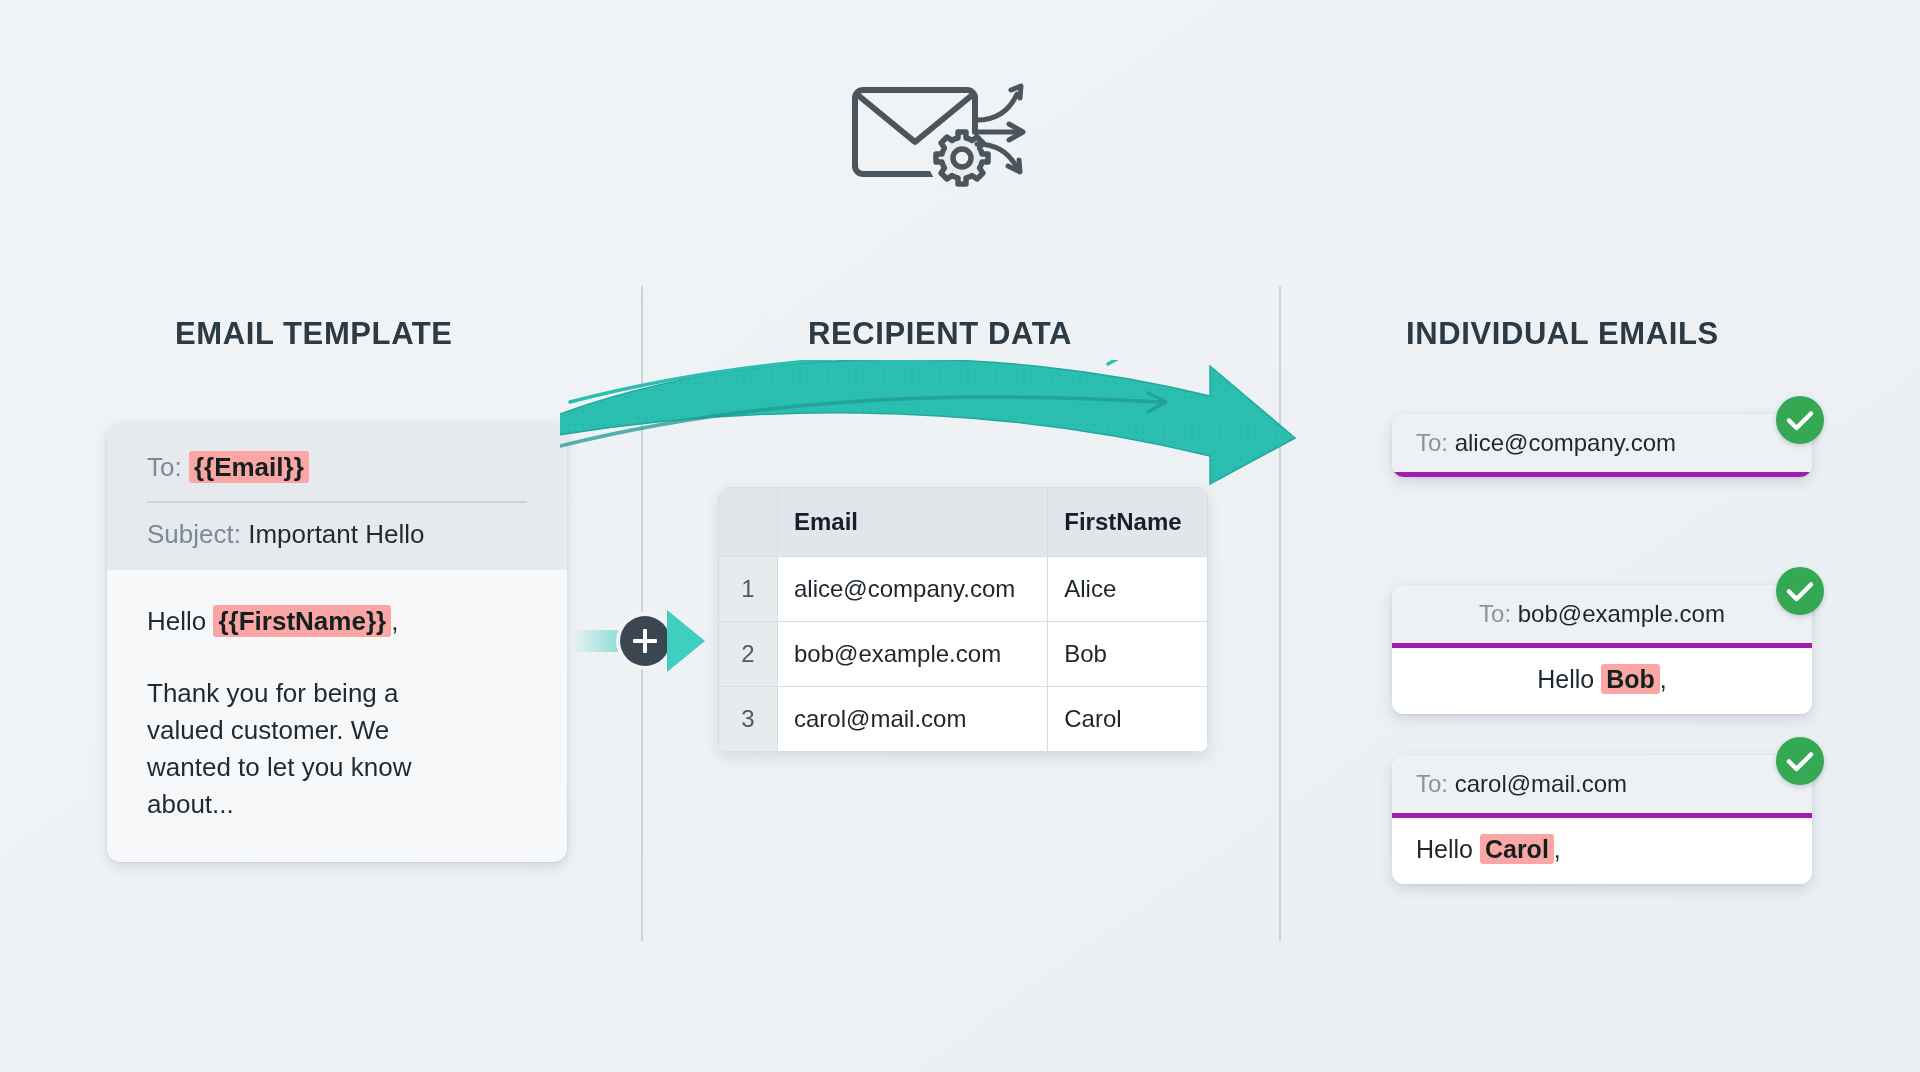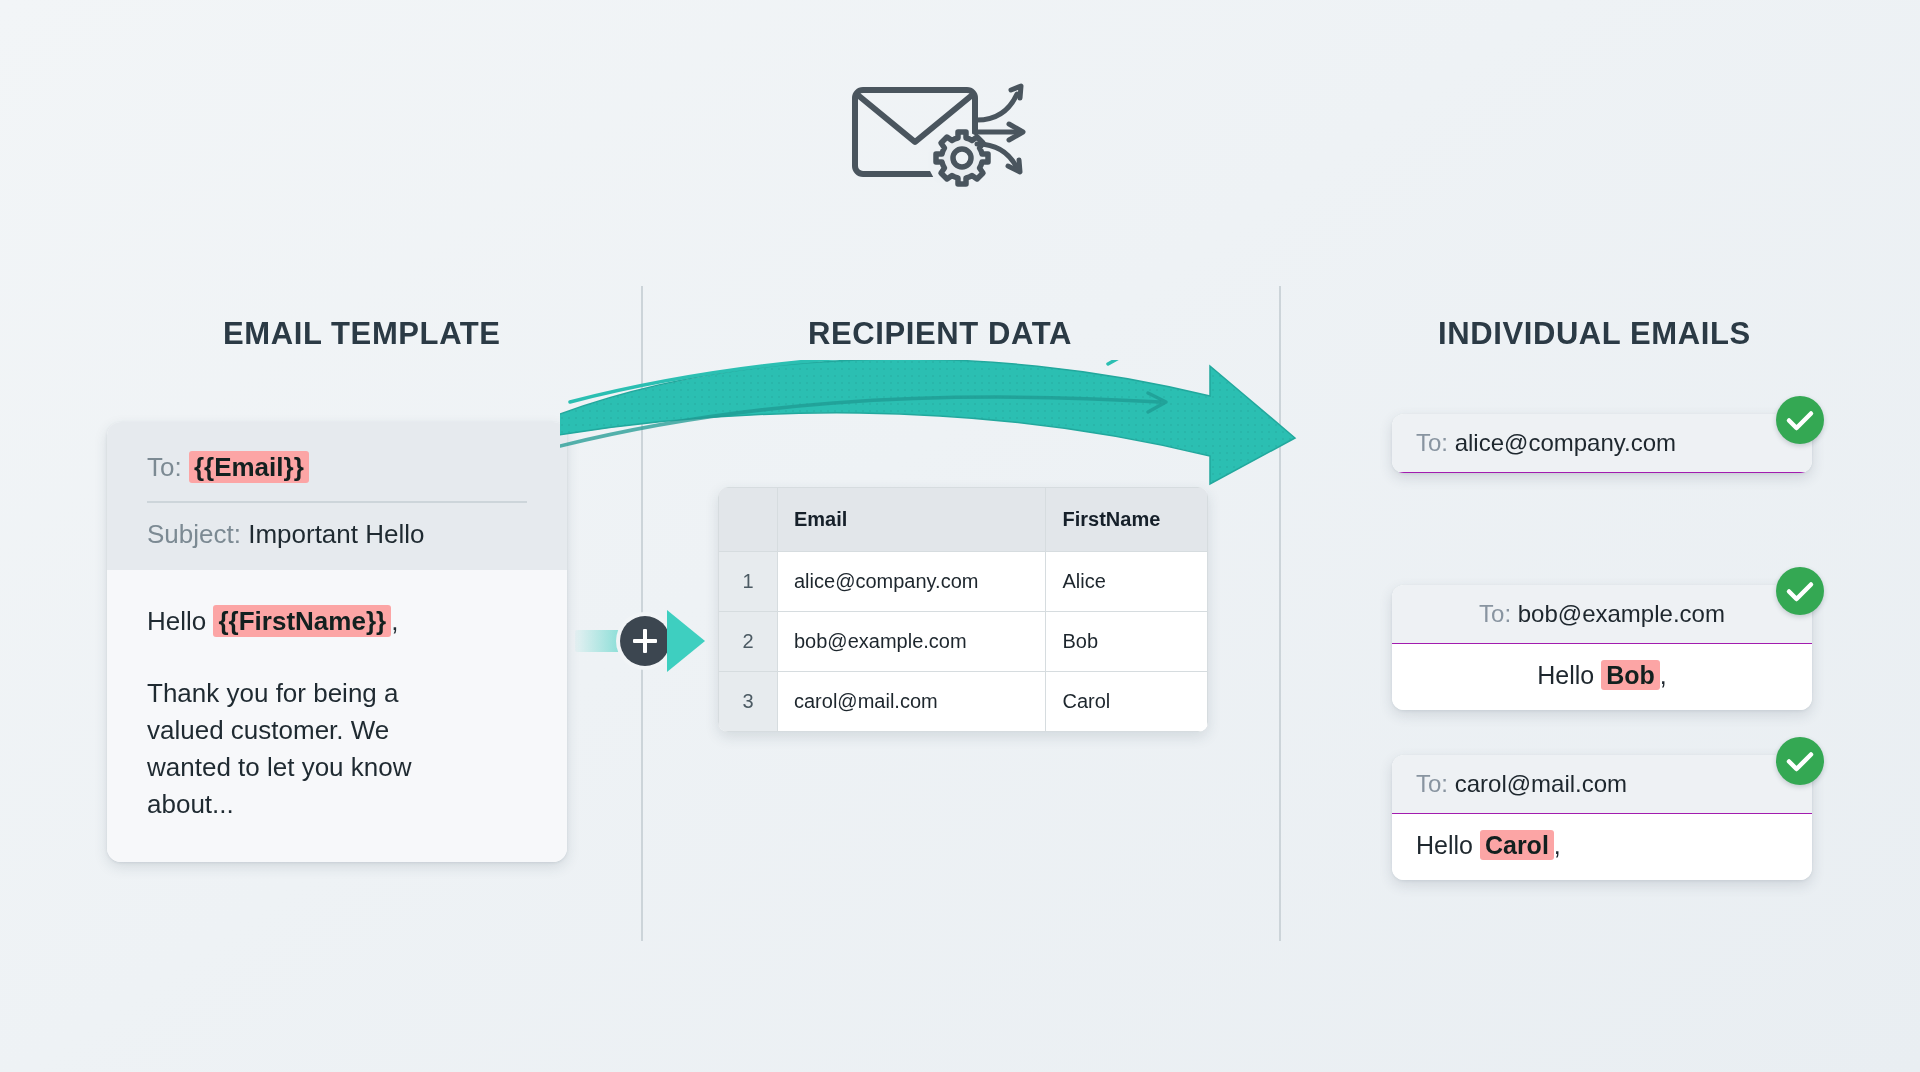--- a/index.html
+++ b/index.html
@@ -27,23 +27,23 @@
 
   
   .col-title {
     position: absolute;
     font-size: 31px;
     font-weight: bold;
     letter-spacing: 0.6px;
     color: #2b3a45;
     white-space: nowrap;
   }
-  #title-template { left: 175px; top: 316px; margin-left: 48px; }
+  #title-template { left: 175px; top: 316px; }
   #title-data     { left: 808px; top: 316px; }
-  #title-emails   { left: 1406px; top: 316px; margin-left: 32px; }
+  #title-emails   { left: 1406px; top: 316px; }
 
   
   .divider {
     position: absolute;
     width: 2px;
     top: 286px;
     height: 655px;
     background: #ccd4d9;
   }
   #divider-1 { left: 641px; }
@@ -155,21 +155,21 @@
     top: 487px;
     width: 490px;
     border-radius: 10px;
     overflow: hidden;
     box-shadow: 0 5px 14px rgba(40,60,75,0.13);
     border-collapse: collapse;
     background: #fff;
   }
   #data-table table { border-collapse: collapse; width: 100%; }
   #data-table th, #data-table td {
-    font-size: 20px;
+    font-size: 24px;
     text-align: left;
     border: 1px solid #d6dcdf;
     white-space: nowrap;
   }
   #data-table thead th {
     background: #e2e6ea;
     color: #16202a;
     font-weight: bold;
     padding: 20px 16px;
   }
@@ -208,21 +208,21 @@
   }
   #email-card-0 { left: 1392px; top: 414px; }
   #email-card-1 { left: 1392px; top: 585px; text-align: center; }
   #email-card-2 { left: 1392px; top: 755px; }
   .email-head {
     background: #eef1f4;
     padding: 15px 24px;
     font-size: 24px;
     color: #1e272e;
     white-space: nowrap;
-    border-bottom: 1px solid #a21caf;
+    border-bottom: 5px solid #a21caf;
   }
   .email-head .to-label { color: #8894a0; }
   .email-body {
     background: #fff;
     padding: 17px 24px 20px 24px;
     font-size: 25px;
     color: #1e272e;
     white-space: nowrap;
   }
   .check-badge {

